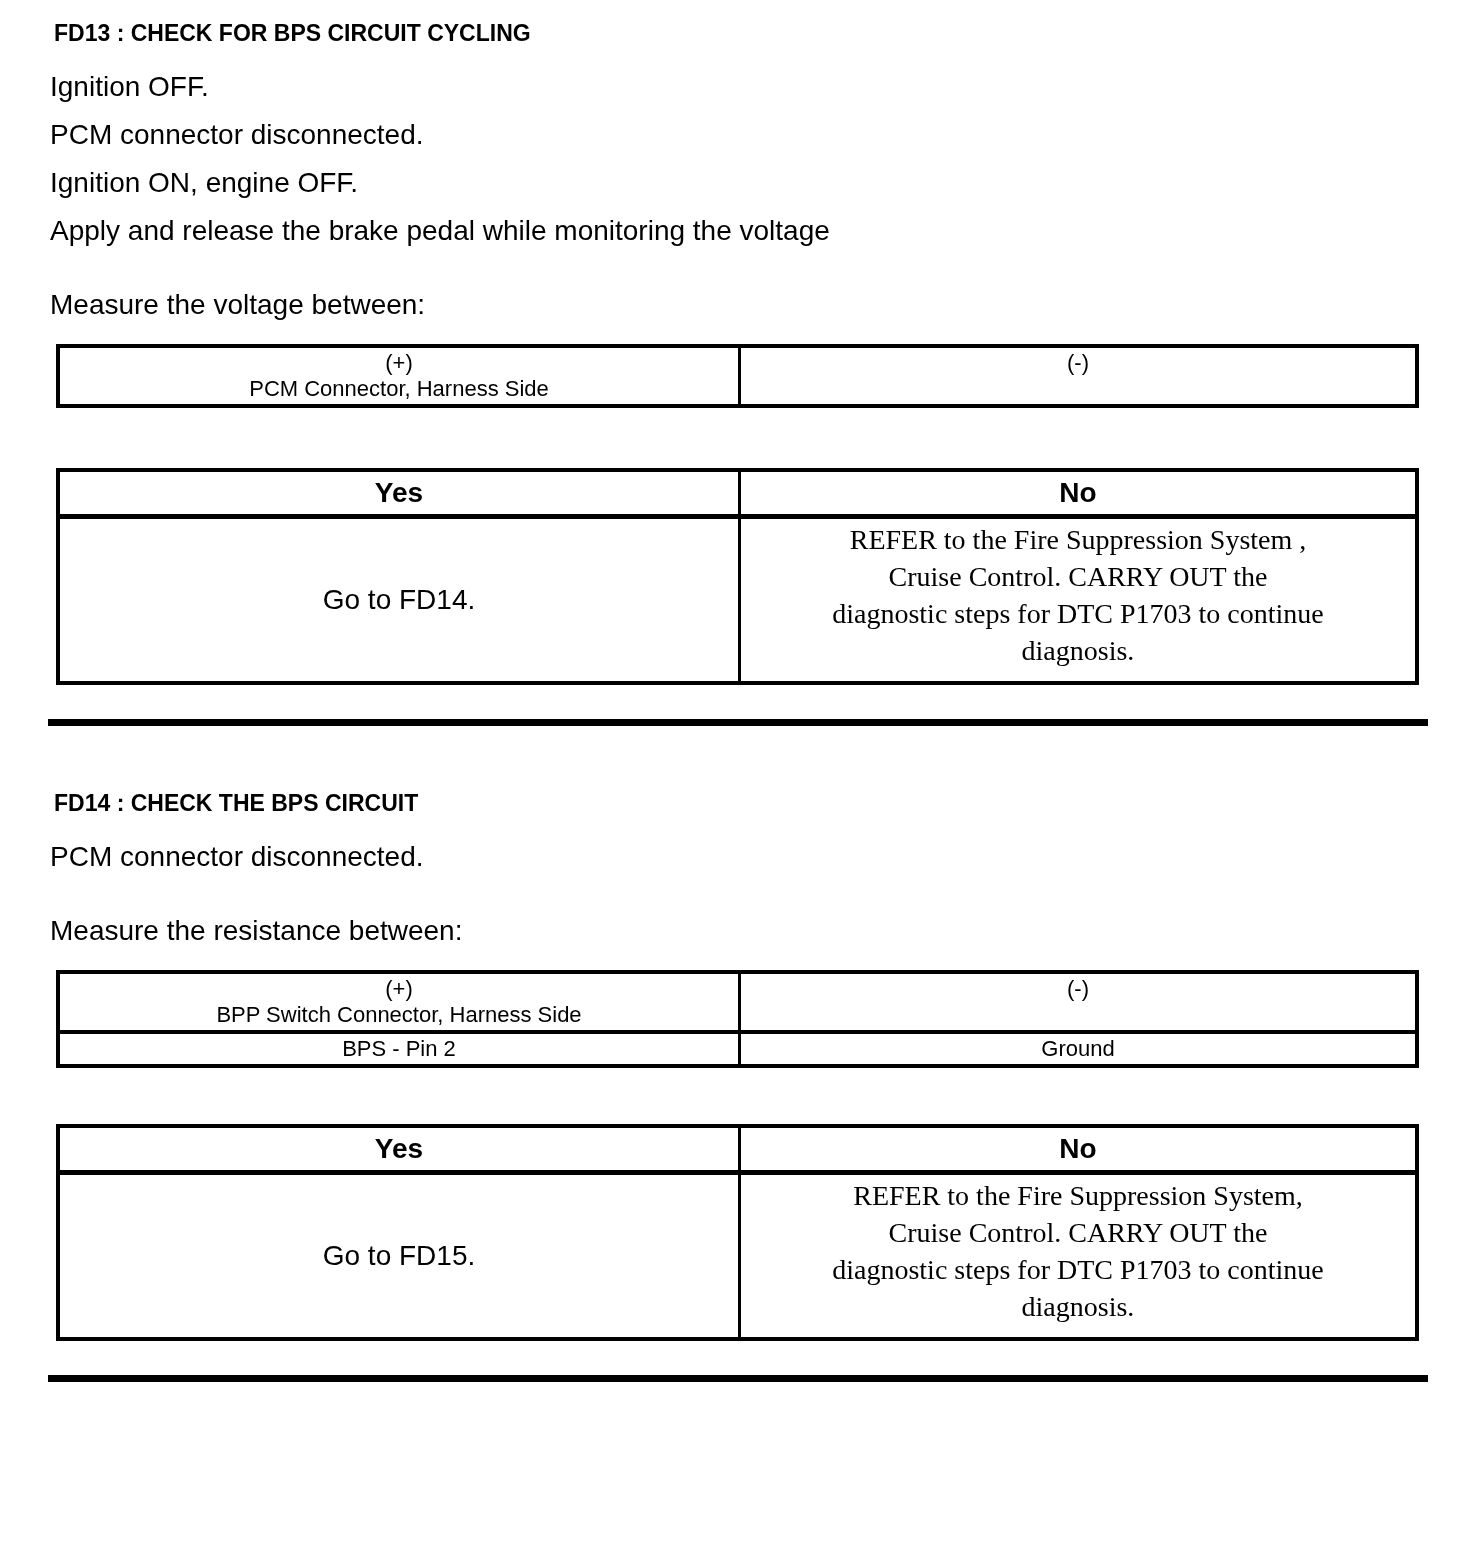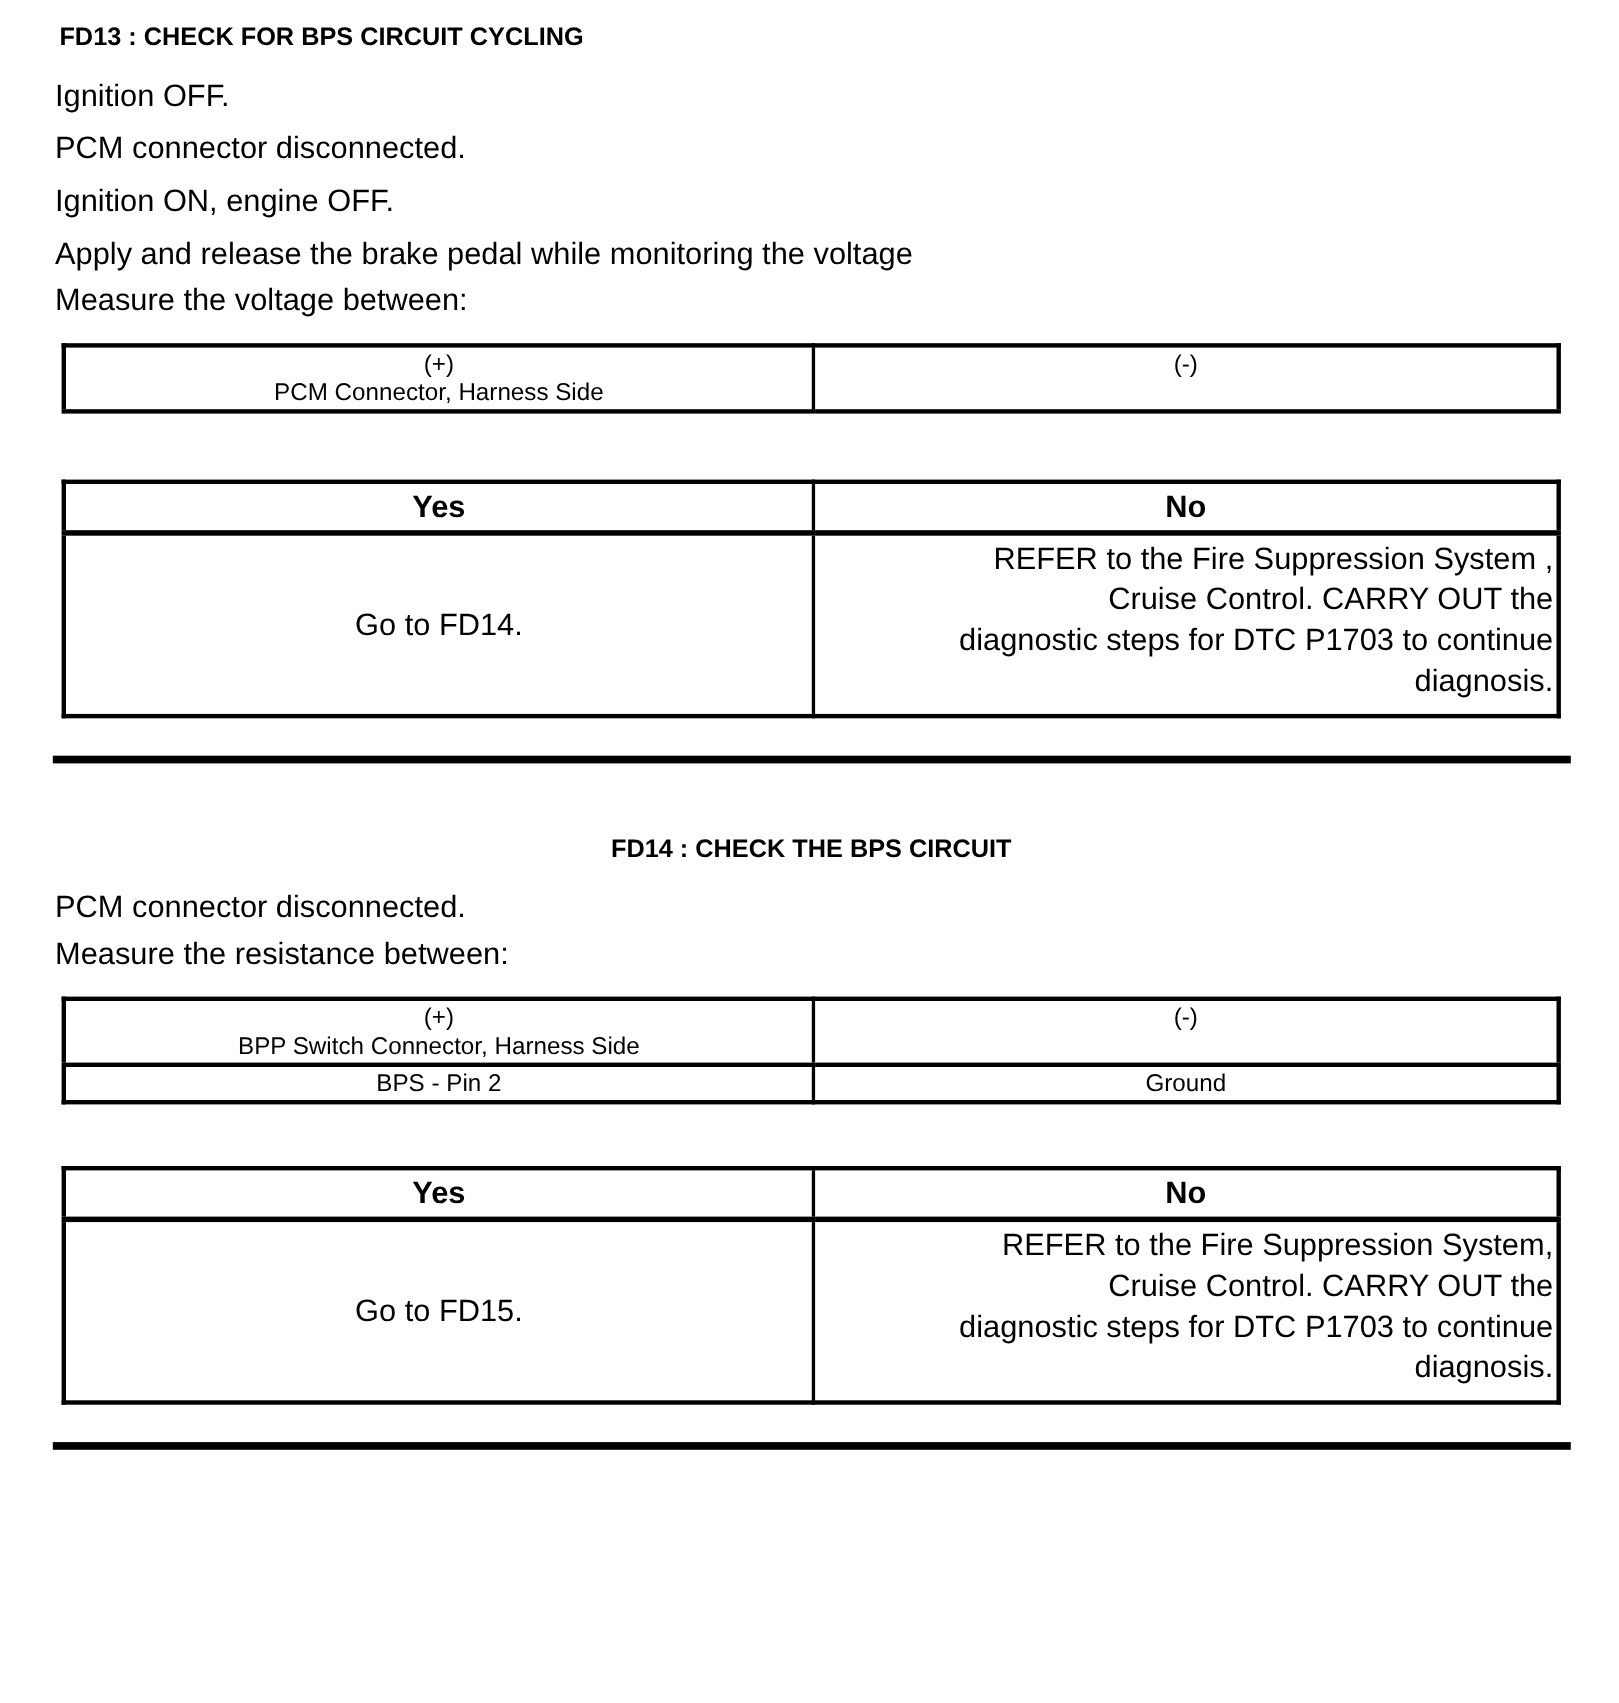--- a/index.html
+++ b/index.html
@@ -5,24 +5,24 @@
   html, body { margin:0; padding:0; background:#fff; }
   body {
     width:1472px; height:1548px; overflow:hidden; box-sizing:border-box;
     font-family:"Liberation Sans", sans-serif; color:#000;
     -webkit-font-smoothing:none;
   }
   .page { padding:16px 47px 30px 50px; box-sizing:border-box; }
   .step-heading {
     margin:4px; font-size:23px; font-weight:bold; letter-spacing:0;
   }
-  .gap-section { margin-top:64px;text-align:center; }
+  .gap-section { margin-top:64px; }
   .step { margin:18px 0 0; font-size:28px; line-height:30px; }
   .gap-first { margin-top:25px; }
-  .gap-lead { margin-top:12px; }
+  .gap-lead { margin-top:44px; }
   .question {
     margin:28px 0 0; font-size:28px; font-weight:bold; line-height:36px;
   }
   table { border-collapse:collapse; table-layout:fixed; }
   .measure-table {
     width:calc(100% - 12px); margin:24px 0 0 6px;
     border:4px solid #000;
   }
   .measure-table td {
     border:3px solid #000; text-align:center; vertical-align:top;
@@ -39,21 +39,21 @@
   .dt-gap-b { margin-top:56px; }
   .decision-table th {
     border:3px solid #000; border-bottom:5px solid #000;
     font-size:28px; font-weight:bold; text-align:center;
     height:40px; padding:1px 4px;
   }
   .decision-table td {
     border:3px solid #000; font-size:28px; padding:2px 3px;
   }
   .yes-cell { text-align:center; vertical-align:middle; height:158px; }
-  .no-cell { text-align:right; vertical-align:top; line-height:37px; }
+  .no-cell { text-align:center; vertical-align:top; line-height:37px;font-family:Liberation Serif, serif; }
   .lines { white-space:pre-line; }
   .divider {
     height:7px; background:#000; border:none;
     margin:34px -3px 0 -2px;
   }
 </style>
 </head>
 <body>
 
 <div class="page">

